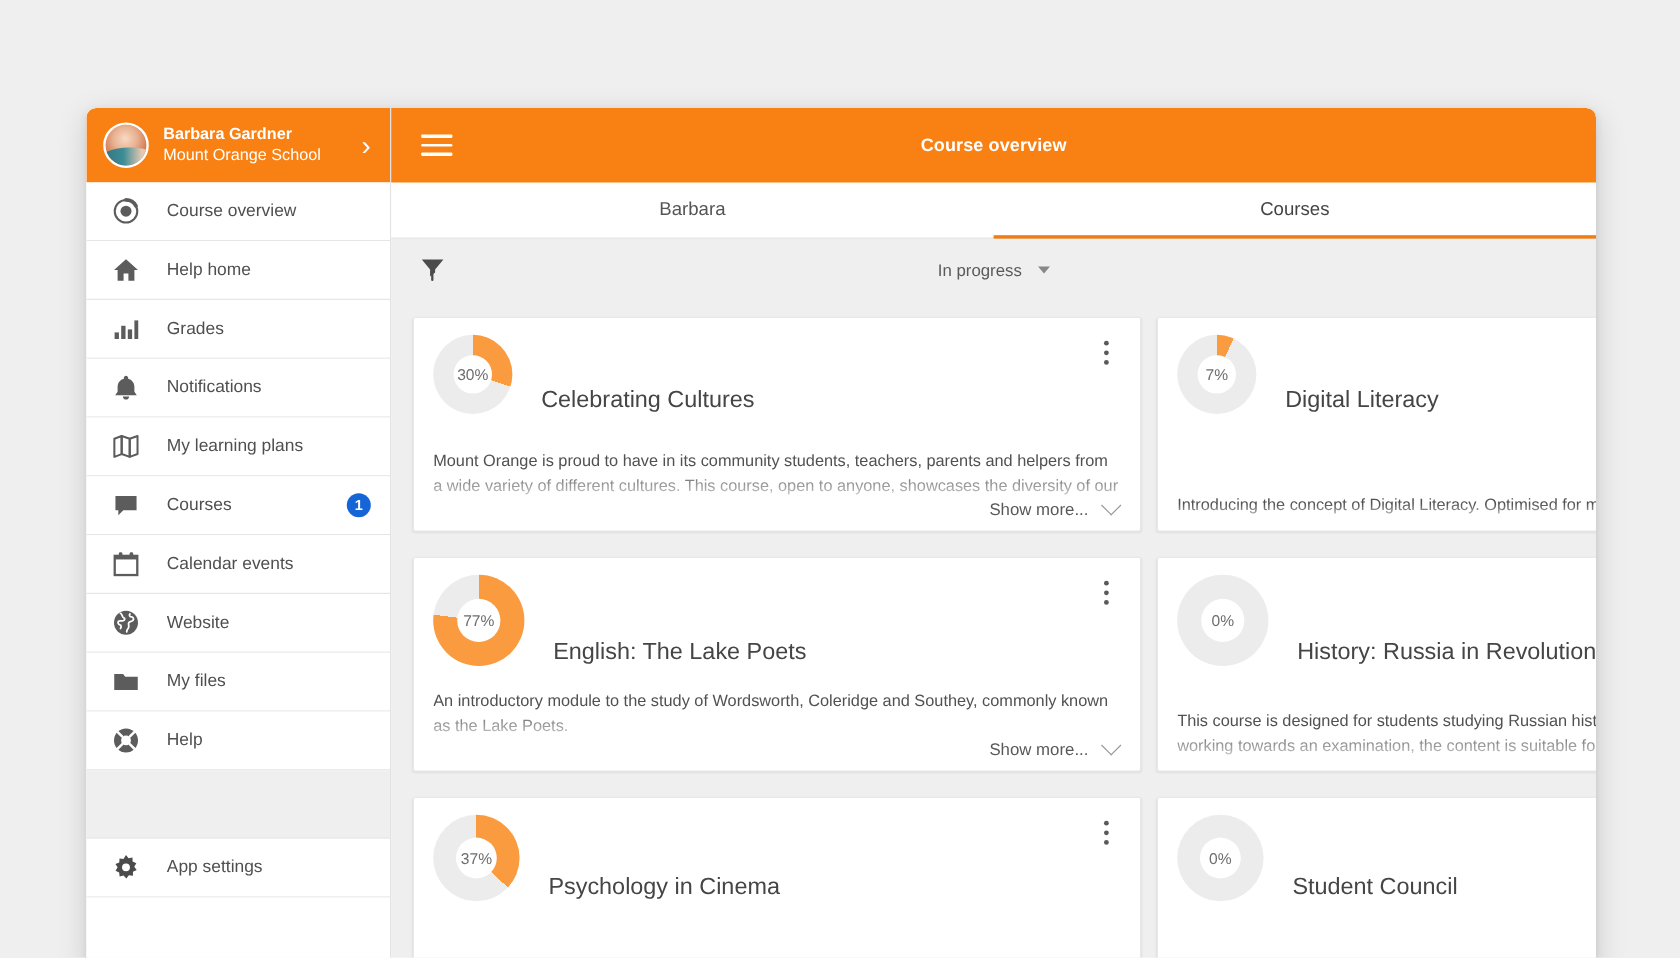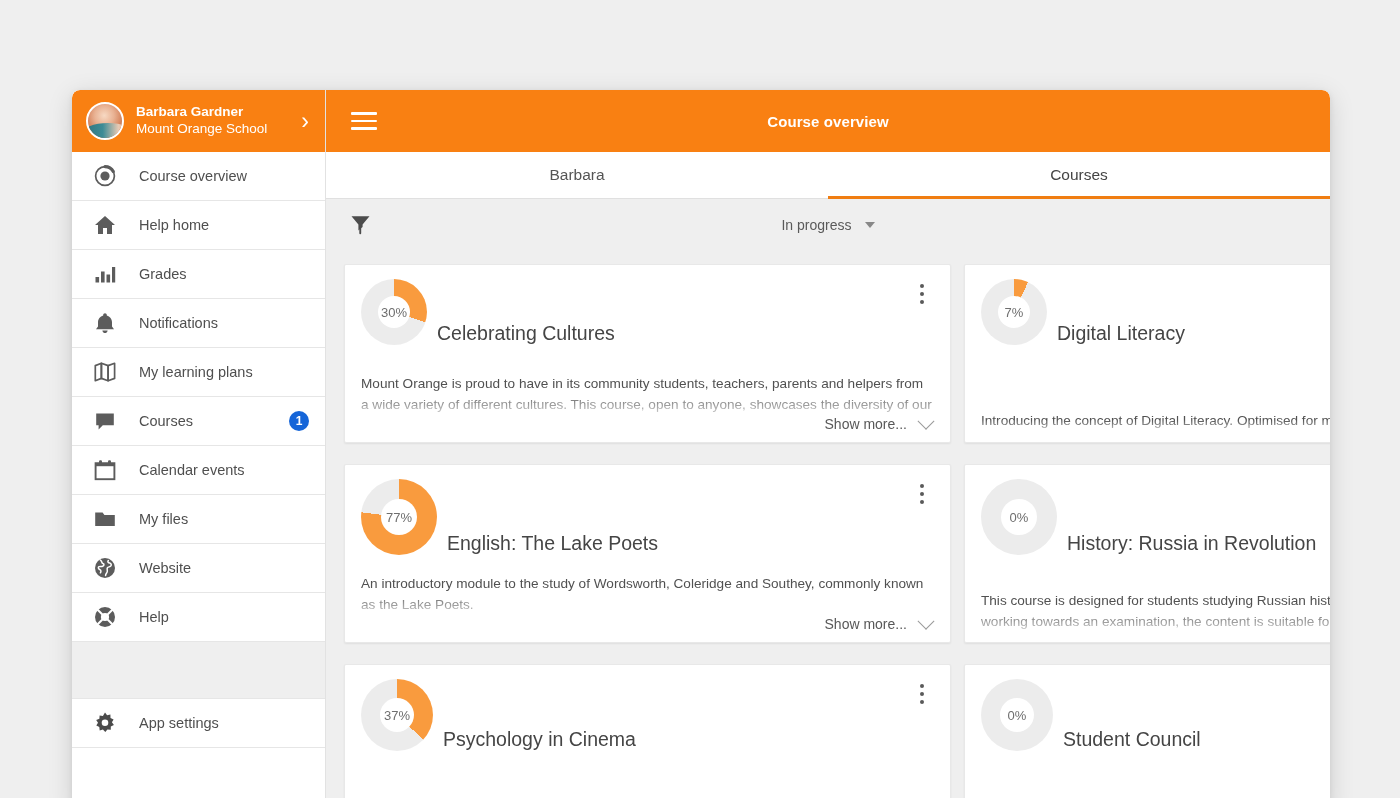--- a/index.html
+++ b/index.html
@@ -180,21 +180,21 @@
     position: relative; flex: 0 0 auto;
     border-radius: 50%;
   }
   .donut-hole {
     position: absolute; border-radius: 50%;
     background: #ffffff;
     display: flex; align-items: center; justify-content: center;
     font-size: 13px; color: #6e6e6e;
   }
   .card-title {
-    margin-left: 10px; margin-top: 12px;
+    margin-left: 24px; margin-top: 12px;
     font-size: 19.5px; color: #454545; font-weight: 400;
     line-height: 1.2;
   }
   .kebab {
     position: absolute; top: 16px; right: 19px;
     width: 18px; height: 26px; cursor: pointer;
     display: flex; flex-direction: column; align-items: center; justify-content: space-between;
     padding: 3px 0;
   }
   .kebab i { display: block; width: 4px; height: 4px; border-radius: 50%; background: #5a5a5a; }
@@ -306,33 +306,33 @@
                 <rect x="2.6" y="5.2" width="18.8" height="3" fill="#5c5c5c"></rect>
                 <rect x="6" y="2.3" width="3" height="4.4" rx="1.2" fill="#5c5c5c"></rect>
                 <rect x="15" y="2.3" width="3" height="4.4" rx="1.2" fill="#5c5c5c"></rect>
               </svg>
             </span>
             <span class="nav-label">Calendar events</span>
           </div>
           <div class="nav-item">
             <span class="nav-icon">
               <svg width="24" height="24" viewBox="0 0 24 24">
-                <path d="M2.2 5.6 H9.6 L11.4 7.9 H21.8 V19 H2.2 Z" fill="#5c5c5c"></path>
-              </svg>
-            </span>
-            <span class="nav-label">My files</span>
-          </div>
-          <div class="nav-item">
-            <span class="nav-icon">
-              <svg width="24" height="24" viewBox="0 0 24 24">
                 <circle cx="12" cy="12" r="10" fill="#5c5c5c"></circle>
                 <path d="M7.4 4.1 C9.4 5.2 8.4 7.2 9.9 7.6 C11.6 8 11.1 9.8 9.6 10.3 C8.2 10.8 6.6 9.9 5.7 10.8 C4.9 11.6 5.6 13.3 7 13.7 C8.2 14.1 8.1 15.7 7.4 16.8 M15.3 4.6 C14.2 5.8 15.4 7 16.6 7.1 C17.9 7.2 18.8 8.7 17.9 9.9 C17.1 11 15.2 10.7 14.4 11.8 C13.6 13 14.7 14.4 14.2 15.9 C13.8 17.2 12.4 17.9 12.6 19.6" fill="none" stroke="#ffffff" stroke-width="1.5" stroke-linecap="round"></path>
               </svg>
             </span>
             <span class="nav-label">Website</span>
+          </div>
+          <div class="nav-item">
+            <span class="nav-icon">
+              <svg width="24" height="24" viewBox="0 0 24 24">
+                <path d="M2.2 5.6 H9.6 L11.4 7.9 H21.8 V19 H2.2 Z" fill="#5c5c5c"></path>
+              </svg>
+            </span>
+            <span class="nav-label">My files</span>
           </div>
           <div class="nav-item">
             <span class="nav-icon">
               <svg width="24" height="24" viewBox="0 0 24 24">
                 <circle cx="12" cy="12" r="10" fill="#5c5c5c"></circle>
                 <circle cx="12" cy="12" r="4.1" fill="#ffffff"></circle>
                 <g stroke="#ffffff" stroke-width="2.1" stroke-linecap="round">
                   <line x1="4.9" y1="4.9" x2="8.9" y2="8.9"></line>
                   <line x1="19.1" y1="4.9" x2="15.1" y2="8.9"></line>
                   <line x1="4.9" y1="19.1" x2="8.9" y2="15.1"></line>

